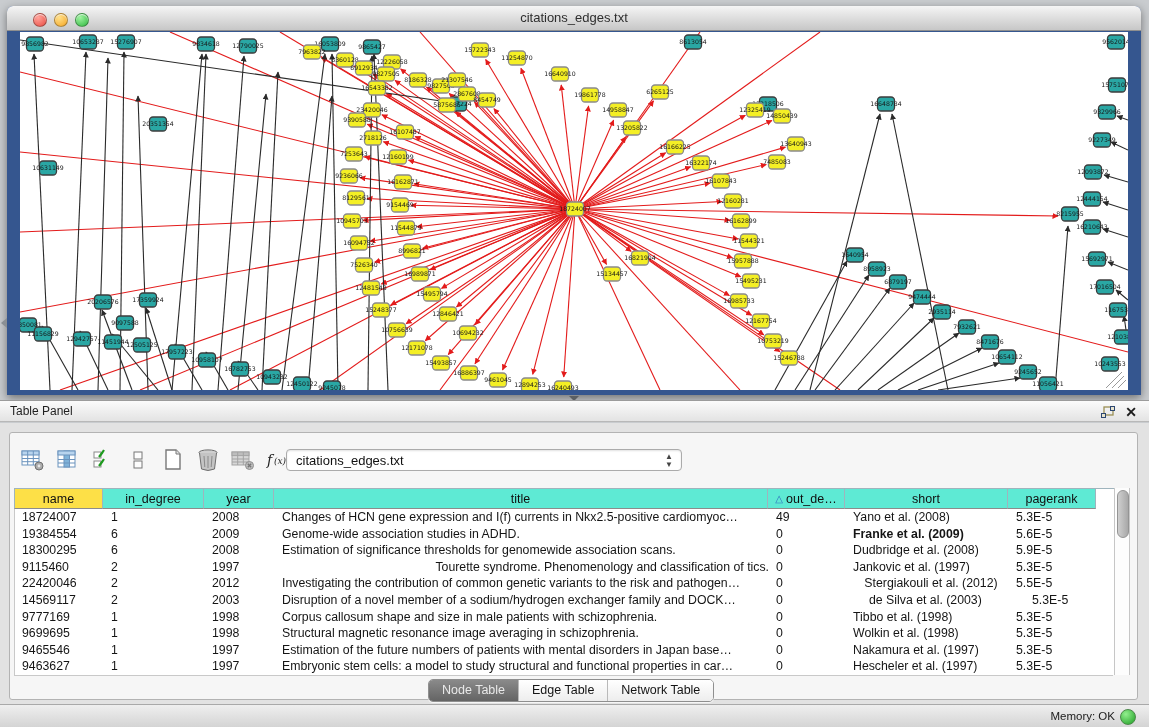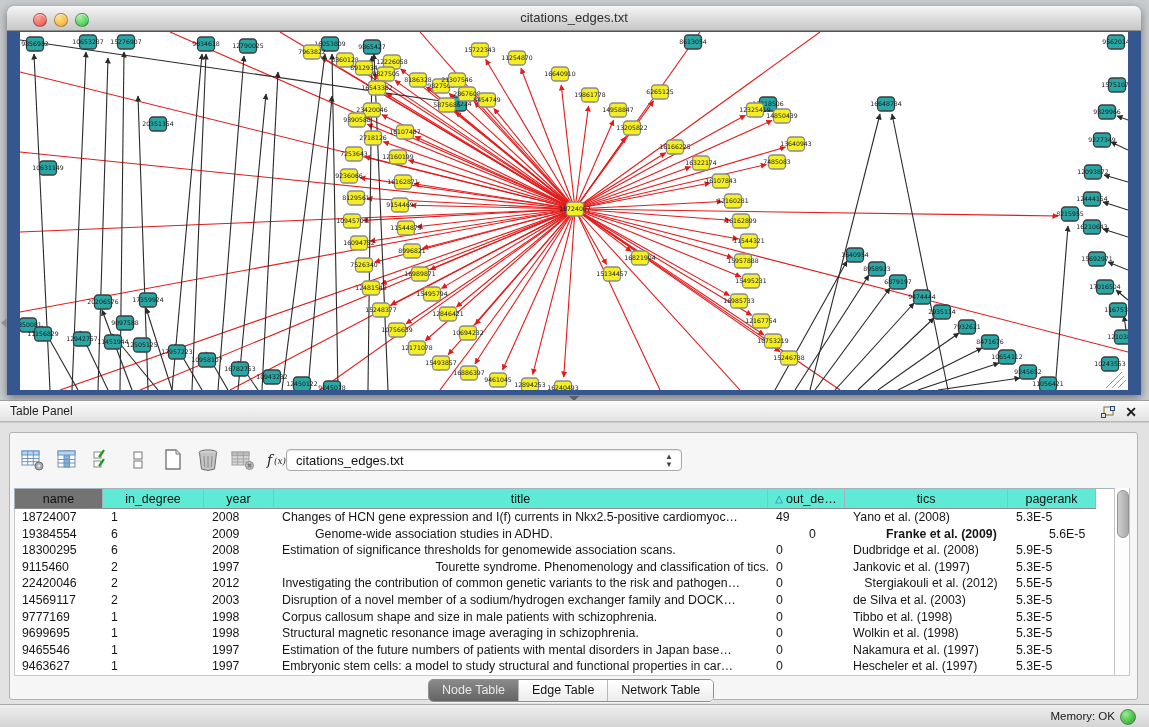--- a/index.html
+++ b/index.html
@@ -785,43 +785,43 @@
         </span>
       </div>
 
       <div class="combo">
         <span>citations_edges.txt</span>
         <span class="stepper">▲<br>▼</span>
       </div>
 
       <div class="tbl">
         <div class="tbl-head" id="tbl-head">
-            <div class="th" style="width: 89px; background: #737373;">name</div>
+            <div class="th" style="width: 89px; background: #fde047;">name</div>
             <div class="th" style="width: 101px;">in_degree</div>
             <div class="th" style="width: 70px;">year</div>
             <div class="th" style="width: 494px;">title</div>
             <div class="th" style="width: 77px;"><span class="sort-tri">△</span>out_de…</div>
-            <div class="th" style="width: 163px;">tics</div>
+            <div class="th" style="width: 163px;">short</div>
             <div class="th" style="width: 88px;">pagerank</div>
           </div>
         <div class="tbl-rows" id="tbl-rows">
             <div class="tr">
               <div class="td" style="width: 89px;">18724007</div>
               <div class="td" style="width: 101px;">1</div>
               <div class="td" style="width: 70px;">2008</div>
               <div class="td" style="width: 494px;">Changes of HCN gene expression and I(f) currents in Nkx2.5-positive cardiomyoc…</div>
               <div class="td" style="width: 77px;">49</div>
               <div class="td" style="width: 163px;">Yano et al. (2008)</div>
               <div class="td" style="width: 88px;">5.3E-5</div>
             </div>
             <div class="tr">
               <div class="td" style="width: 89px;">19384554</div>
               <div class="td" style="width: 101px;">6</div>
               <div class="td" style="width: 70px;">2009</div>
-              <div class="td" style="width: 494px; margin-left: 33px;">Genome-wide association studies in ADHD.</div>
+              <div class="td" style="width: 494px;">Genome-wide association studies in ADHD.</div>
               <div class="td" style="width: 77px;">0</div>
               <div class="td" style="width: 163px; font-weight: bold;">Franke et al. (2009)</div>
               <div class="td" style="width: 88px;">5.6E-5</div>
             </div>
             <div class="tr">
               <div class="td" style="width: 89px;">18300295</div>
               <div class="td" style="width: 101px;">6</div>
               <div class="td" style="width: 70px;">2008</div>
               <div class="td" style="width: 494px;">Estimation of significance thresholds for genomewide association scans.</div>
               <div class="td" style="width: 77px;">0</div>
@@ -845,21 +845,21 @@
               <div class="td" style="width: 77px;">0</div>
               <div class="td" style="width: 163px; text-align: center;">Stergiakouli et al. (2012)</div>
               <div class="td" style="width: 88px;">5.5E-5</div>
             </div>
             <div class="tr">
               <div class="td" style="width: 89px;">14569117</div>
               <div class="td" style="width: 101px;">2</div>
               <div class="td" style="width: 70px;">2003</div>
               <div class="td" style="width: 494px;">Disruption of a novel member of a sodium/hydrogen exchanger family and DOCK…</div>
               <div class="td" style="width: 77px;">0</div>
-              <div class="td" style="width: 163px;">de Silva et al. (2003)</div>
+              <div class="td" style="width: 163px; margin-left: 16px;">de Silva et al. (2003)</div>
               <div class="td" style="width: 88px;">5.3E-5</div>
             </div>
             <div class="tr">
               <div class="td" style="width: 89px;">9777169</div>
               <div class="td" style="width: 101px;">1</div>
               <div class="td" style="width: 70px;">1998</div>
               <div class="td" style="width: 494px;">Corpus callosum shape and size in male patients with schizophrenia.</div>
               <div class="td" style="width: 77px;">0</div>
               <div class="td" style="width: 163px;">Tibbo et al. (1998)</div>
               <div class="td" style="width: 88px;">5.3E-5</div>

